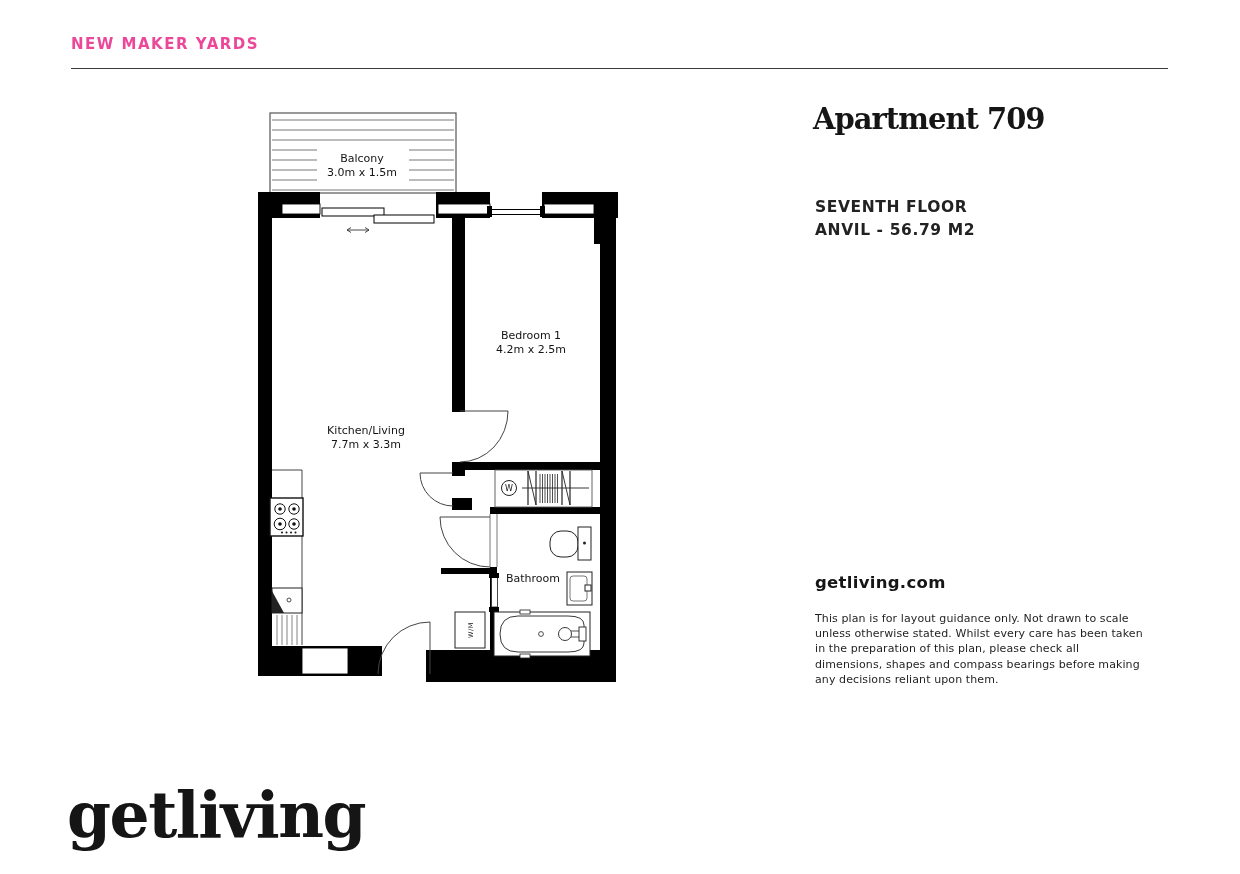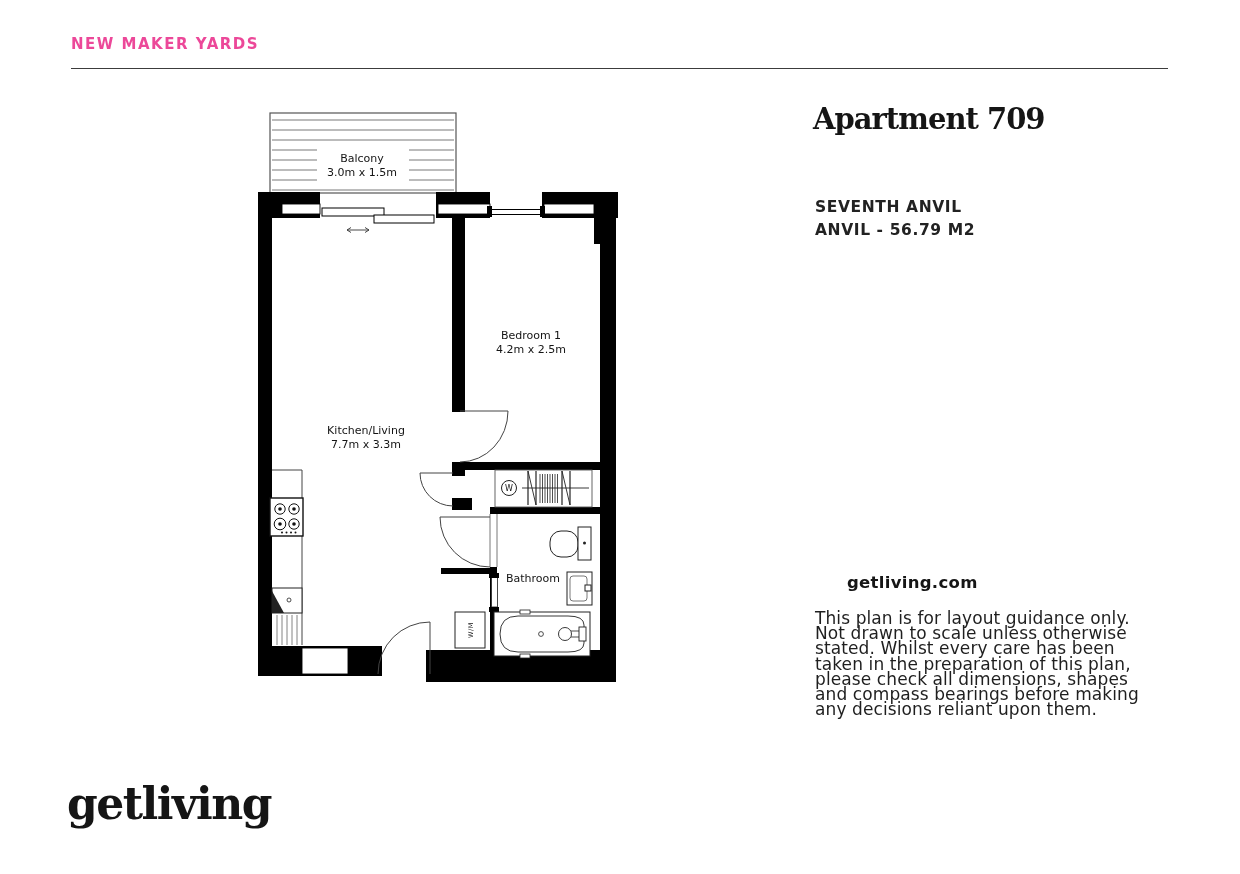--- a/index.html
+++ b/index.html
@@ -22,30 +22,30 @@
     font-family:"DejaVu Serif","Liberation Serif",serif;
     font-size:29px;font-weight:bold;letter-spacing:-1px;color:#151515;
   }
   .apt-sub{
     position:absolute;left:815px;top:196px;
     font-size:15.5px;font-weight:bold;letter-spacing:0.6px;
     line-height:23px;color:#222;
   }
   .site{
     position:absolute;left:815px;top:573px;
-    font-size:16.5px;font-weight:bold;letter-spacing:0.3px;color:#161616;margin-left:32px;
+    font-size:16.5px;font-weight:bold;letter-spacing:0.3px;color:#161616;
   }
   .disclaimer{
     position:absolute;left:815px;top:611px;width:334px;
-    font-size:17px;line-height:15.2px;color:#1f1f1f;letter-spacing:0.1px;
+    font-size:11px;line-height:15.2px;color:#1f1f1f;letter-spacing:0.1px;
   }
   .logo{
     position:absolute;left:67px;top:778px;
     font-family:"DejaVu Serif","Liberation Serif",serif;
-    font-size:44px;font-weight:bold;letter-spacing:-1.5px;color:#151515;
+    font-size:63px;font-weight:bold;letter-spacing:-1.5px;color:#151515;
   }
   svg text{font-family:"DejaVu Sans","Liberation Sans",sans-serif;fill:#141414;}
   .room-label{font-size:11px;}
   .tiny-label{font-size:8px;}
   .micro-label{font-size:6.5px;letter-spacing:0.5px;}
 </style>
 </head>
 <body>
 
 <div class="dev-name">NEW MAKER YARDS</div>
@@ -230,19 +230,19 @@
     <text class="room-label" x="531" y="339" text-anchor="middle">Bedroom 1</text>
     <text class="room-label" x="531" y="353" text-anchor="middle">4.2m x 2.5m</text>
     <text class="room-label" x="366" y="434" text-anchor="middle">Kitchen/Living</text>
     <text class="room-label" x="366" y="448" text-anchor="middle">7.7m x 3.3m</text>
     <text class="room-label" x="533" y="582" text-anchor="middle">Bathroom</text>
   </g>
 </svg>
 
 <div class="apt-title">Apartment 709</div>
 <div class="apt-sub">
-  <div>SEVENTH ANVIL</div>
+  <div>SEVENTH FLOOR</div>
   <div>ANVIL - 56.79 M2</div>
 </div>
 
 <div class="site">getliving.com</div>
 <div class="disclaimer">This plan is for layout guidance only. Not drawn to scale unless otherwise stated. Whilst every care has been taken in the preparation of this plan, please check all dimensions, shapes and compass bearings before making any decisions reliant upon them.</div>
 <div class="logo">getliving</div>
 
 </body></html>

